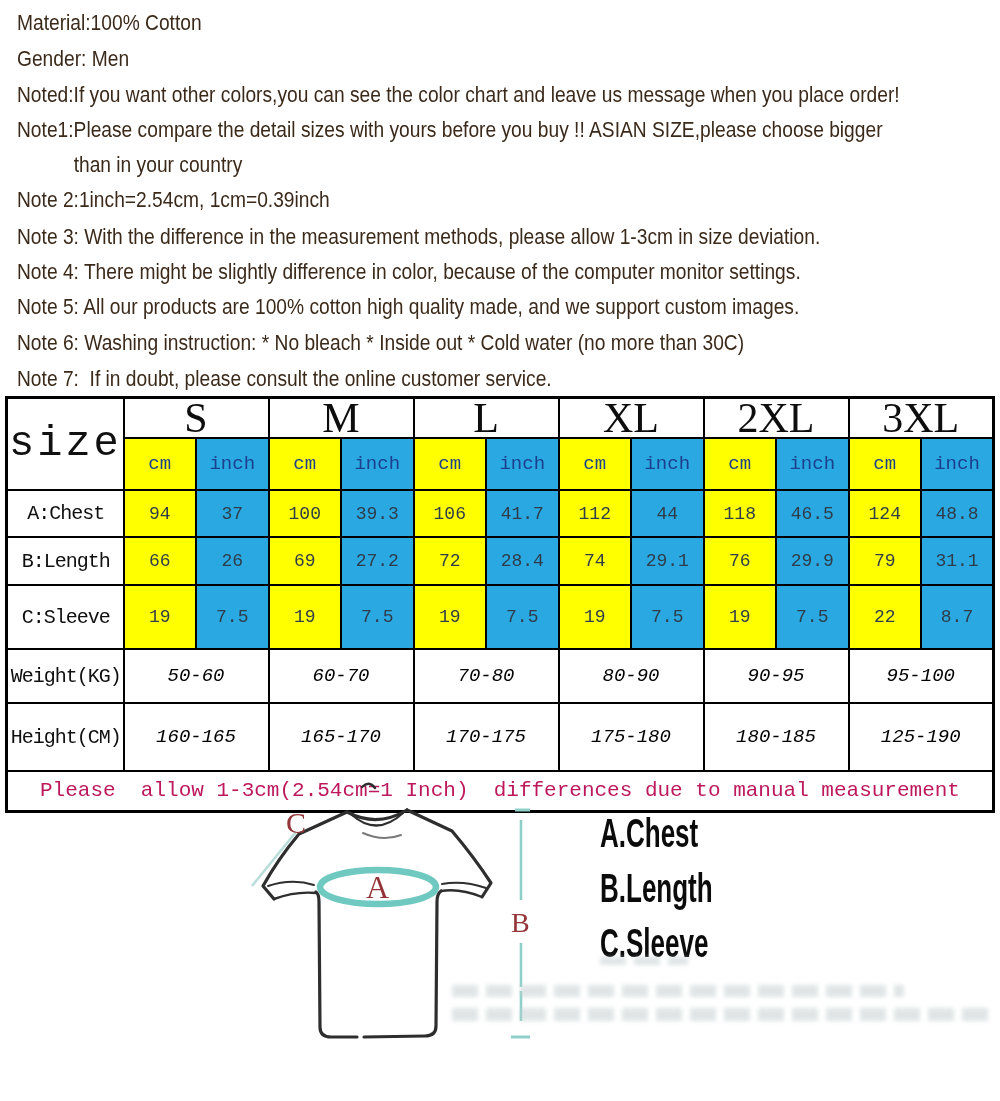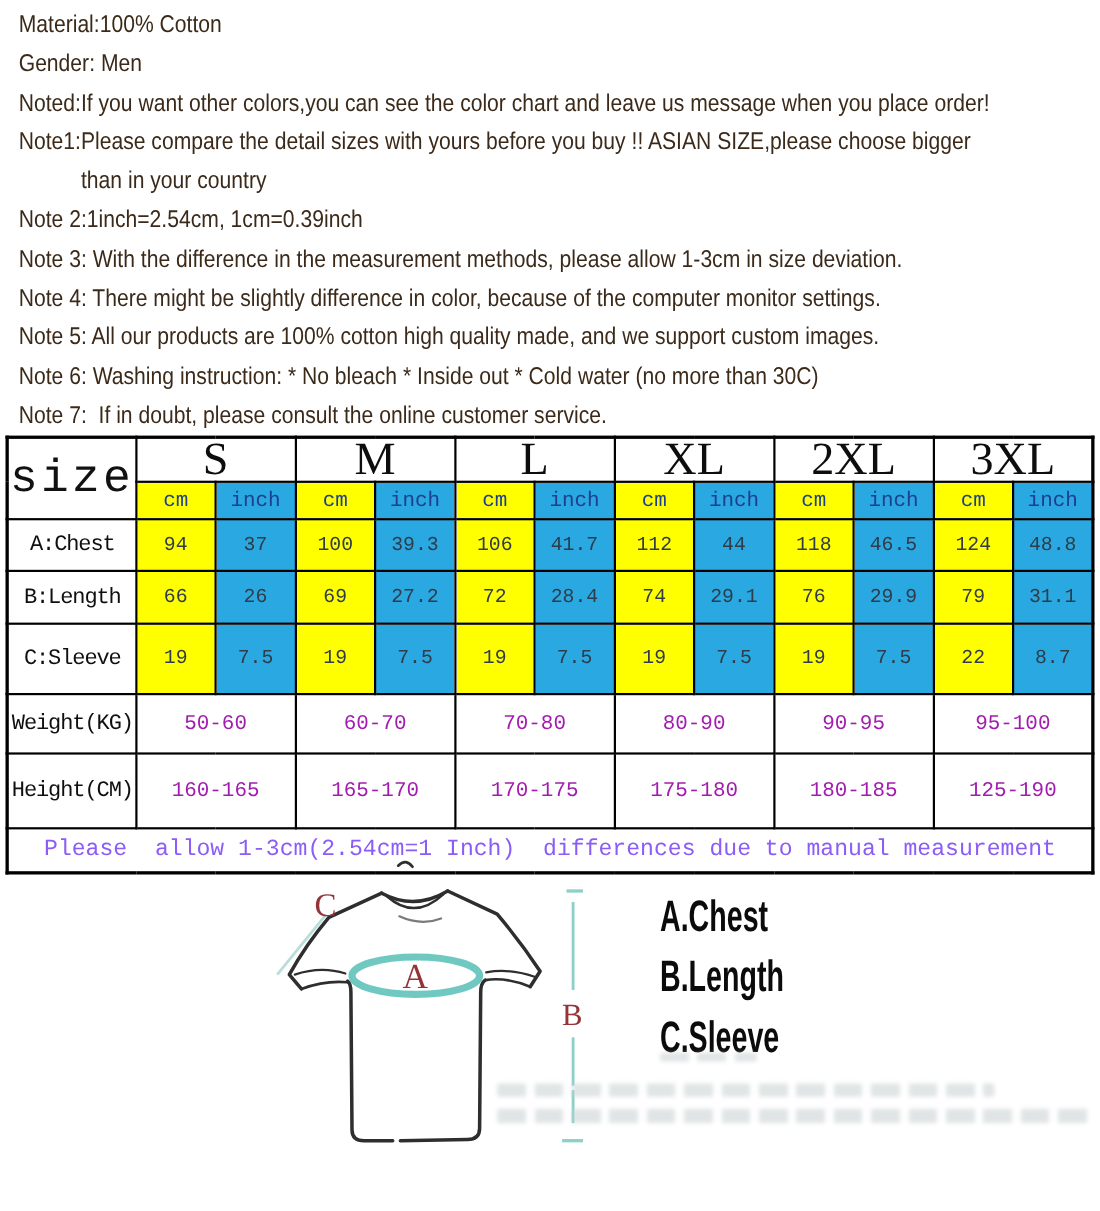--- a/index.html
+++ b/index.html
@@ -13,32 +13,32 @@
              white-space:pre;font-weight:400;}
   .note-line.indent{padding-left:59px;}
 
   
   table.size-chart{position:absolute;left:5px;top:396px;width:990px;
        border-collapse:collapse;table-layout:fixed;background:#fff;
        font-family:"Liberation Mono",monospace;}
   table.size-chart td{border:2px solid #000;text-align:center;vertical-align:middle;
        overflow:hidden;white-space:pre;}
   table.size-chart{border:3px solid #000;}
-  tr.hr1{height:38px} tr.hr2{height:34px}
+  tr.hr1{height:38px} tr.hr2{height:52px}
   tr.rA{height:47px} tr.rB{height:48px} tr.rC{height:64px}
   tr.rw{height:54px} tr.rh{height:68px} tr.rf{height:40px}
   td.corner{font-size:42px;letter-spacing:3px;color:#111;font-family:"Liberation Mono",monospace;}
   td.size-h{font-size:42px;line-height:36px;font-family:"Liberation Serif",serif;color:#0d0d0d;}
   td.u{font-size:19px;color:#1c3f8e;}
   td.cm{background:#ffff00;}
   td.in{background:#29a8e2;}
   td.rl{font-size:20px;letter-spacing:-1px;text-align:left;padding-left:2px;color:#101010;}
   td.d{font-size:18px;color:#2f3c49;}
-  td.rng{font-size:19px;color:#a21caf;}
-  td.foot{font-size:21px;color:#8b5cf6;}
+  td.rng{font-size:19px;color:#000000;font-style:italic;}
+  td.foot{font-size:21px;color:#be185d;}
 
   
   svg.diagram{position:absolute;left:0;top:780px;}
   .legend{position:absolute;left:600px;top:806px;width:360px;}
   .legend-item{font-size:40px;font-weight:700;color:#0b0b0b;
        font-family:"Liberation Sans",sans-serif;line-height:55px;
        transform:scaleX(0.65);transform-origin:left center;white-space:pre;}
   .wm{position:absolute;filter:blur(2px);opacity:.55;border-radius:2px;
       background:repeating-linear-gradient(90deg,#c7cfd1 0 26px,rgba(255,255,255,0) 26px 34px);}
   .wm0{left:600px;top:957px;width:88px;height:8px;}

